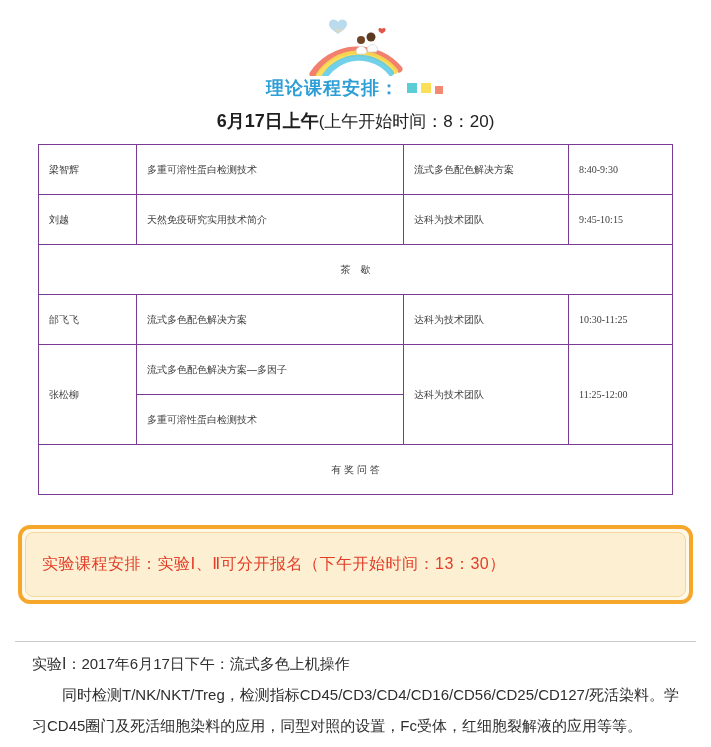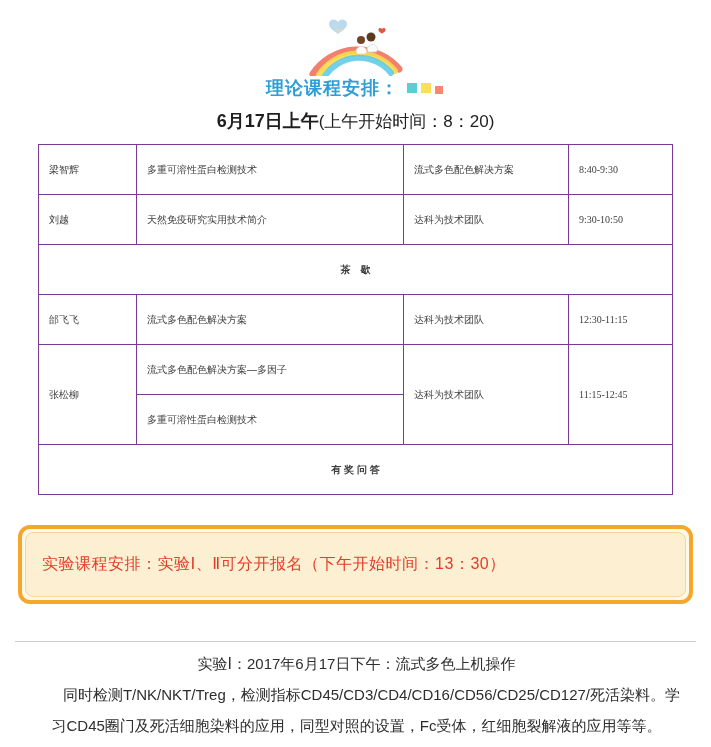--- a/index.html
+++ b/index.html
@@ -22,30 +22,30 @@
 
   
   table.schedule { border-collapse:collapse; table-layout:fixed; width:634px; margin:11px auto 0; }
   table.schedule td {
     border:1px solid #7a3b96;
     font-size:10px; color:#3d3d3d;
     padding:4px 10px; height:41px; vertical-align:middle;
     overflow:hidden; white-space:nowrap;
   }
   td.time-cell { font-family:"Liberation Serif","DejaVu Serif",serif; font-size:16px; padding:0 6px; }
-  td.merge-cell { text-align:center; font-weight:bold; font-size:15px; color:#222; }
+  td.merge-cell { text-align:center; font-weight:normal; font-size:15px; color:#222; }
 
   
   .notice-outer { margin:30px 18px 0; border:4px solid #f7a62c; border-radius:12px; padding:3px; background:#fef8e8; }
   .notice-inner { border:1px solid #f6d69c; border-radius:8px; background:#fdf0d2; padding:21px 16px; font-size:16px; letter-spacing:0.5px; }
 
   
   .exp-block { margin-top:37px; }
   .divider { border:none; border-top:1px solid #cccccc; margin:0 15px; }
-  .exp-text { margin:6px 30px 8px 32px; font-size:15px; line-height:31px; color:#2e2e2e;text-align:center; }
+  .exp-text { margin:6px 30px 8px 32px; font-size:15px; line-height:31px; color:#2e2e2e; }
   .exp-text p { margin:0; }
   .exp-text .para { text-indent:2em; }
 
   
   .flourish-wrap { text-align:center; margin-top:5px; }
 </style>
 </head>
 <body>
 
 <div class="page">
@@ -88,36 +88,36 @@
         <tr>
       <td>梁智辉</td>
       <td>多重可溶性蛋白检测技术</td>
       <td>流式多色配色解决方案</td>
       <td class="time-cell">8:40-9:30</td>
     </tr>
     <tr>
       <td>刘越</td>
       <td>天然免疫研究实用技术简介</td>
       <td>达科为技术团队</td>
-      <td class="time-cell">9:30-10:50</td>
+      <td class="time-cell">9:45-10:15</td>
     </tr>
     <tr>
       <td colspan="4" class="merge-cell">茶　歇</td>
     </tr>
     <tr>
       <td>邰飞飞</td>
       <td>流式多色配色解决方案</td>
       <td>达科为技术团队</td>
-      <td class="time-cell">12:30-11:15</td>
+      <td class="time-cell">10:30-11:25</td>
     </tr>
     <tr>
       <td rowspan="2">张松柳</td>
       <td>流式多色配色解决方案—多因子</td>
       <td rowspan="2">达科为技术团队</td>
-      <td rowspan="2" class="time-cell">11:15-12:45</td>
+      <td rowspan="2" class="time-cell">11:25-12:00</td>
     </tr>
     <tr>
       <td>多重可溶性蛋白检测技术</td>
     </tr>
     <tr>
       <td colspan="4" class="merge-cell">有 奖 问 答</td>
     </tr>
   </tbody>
     </table>
 

